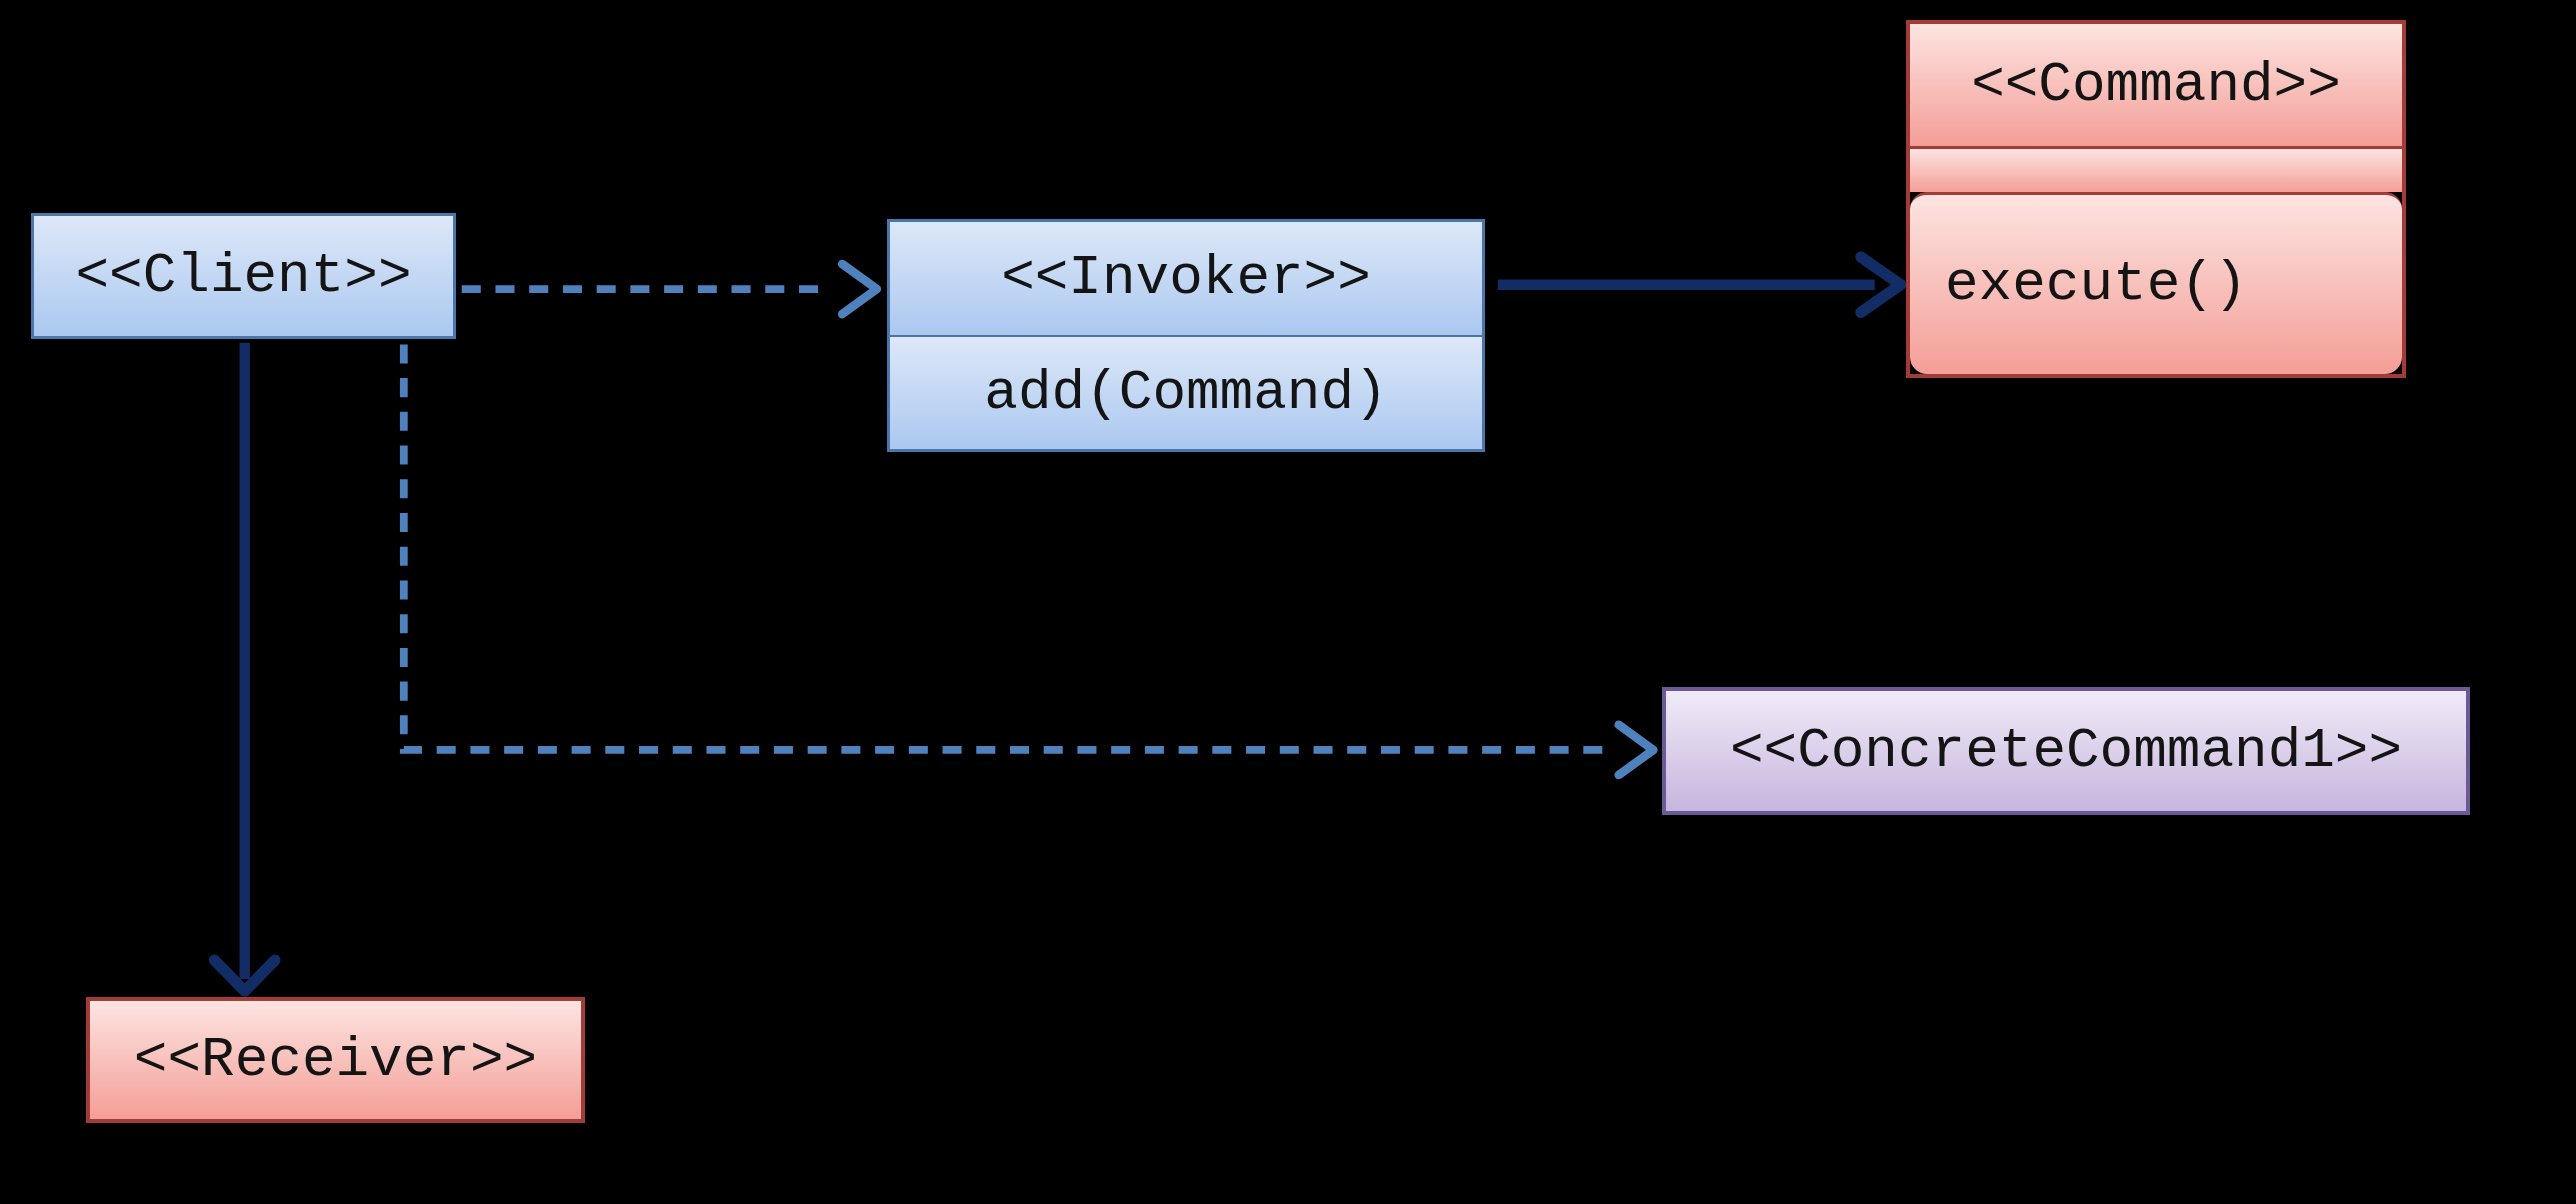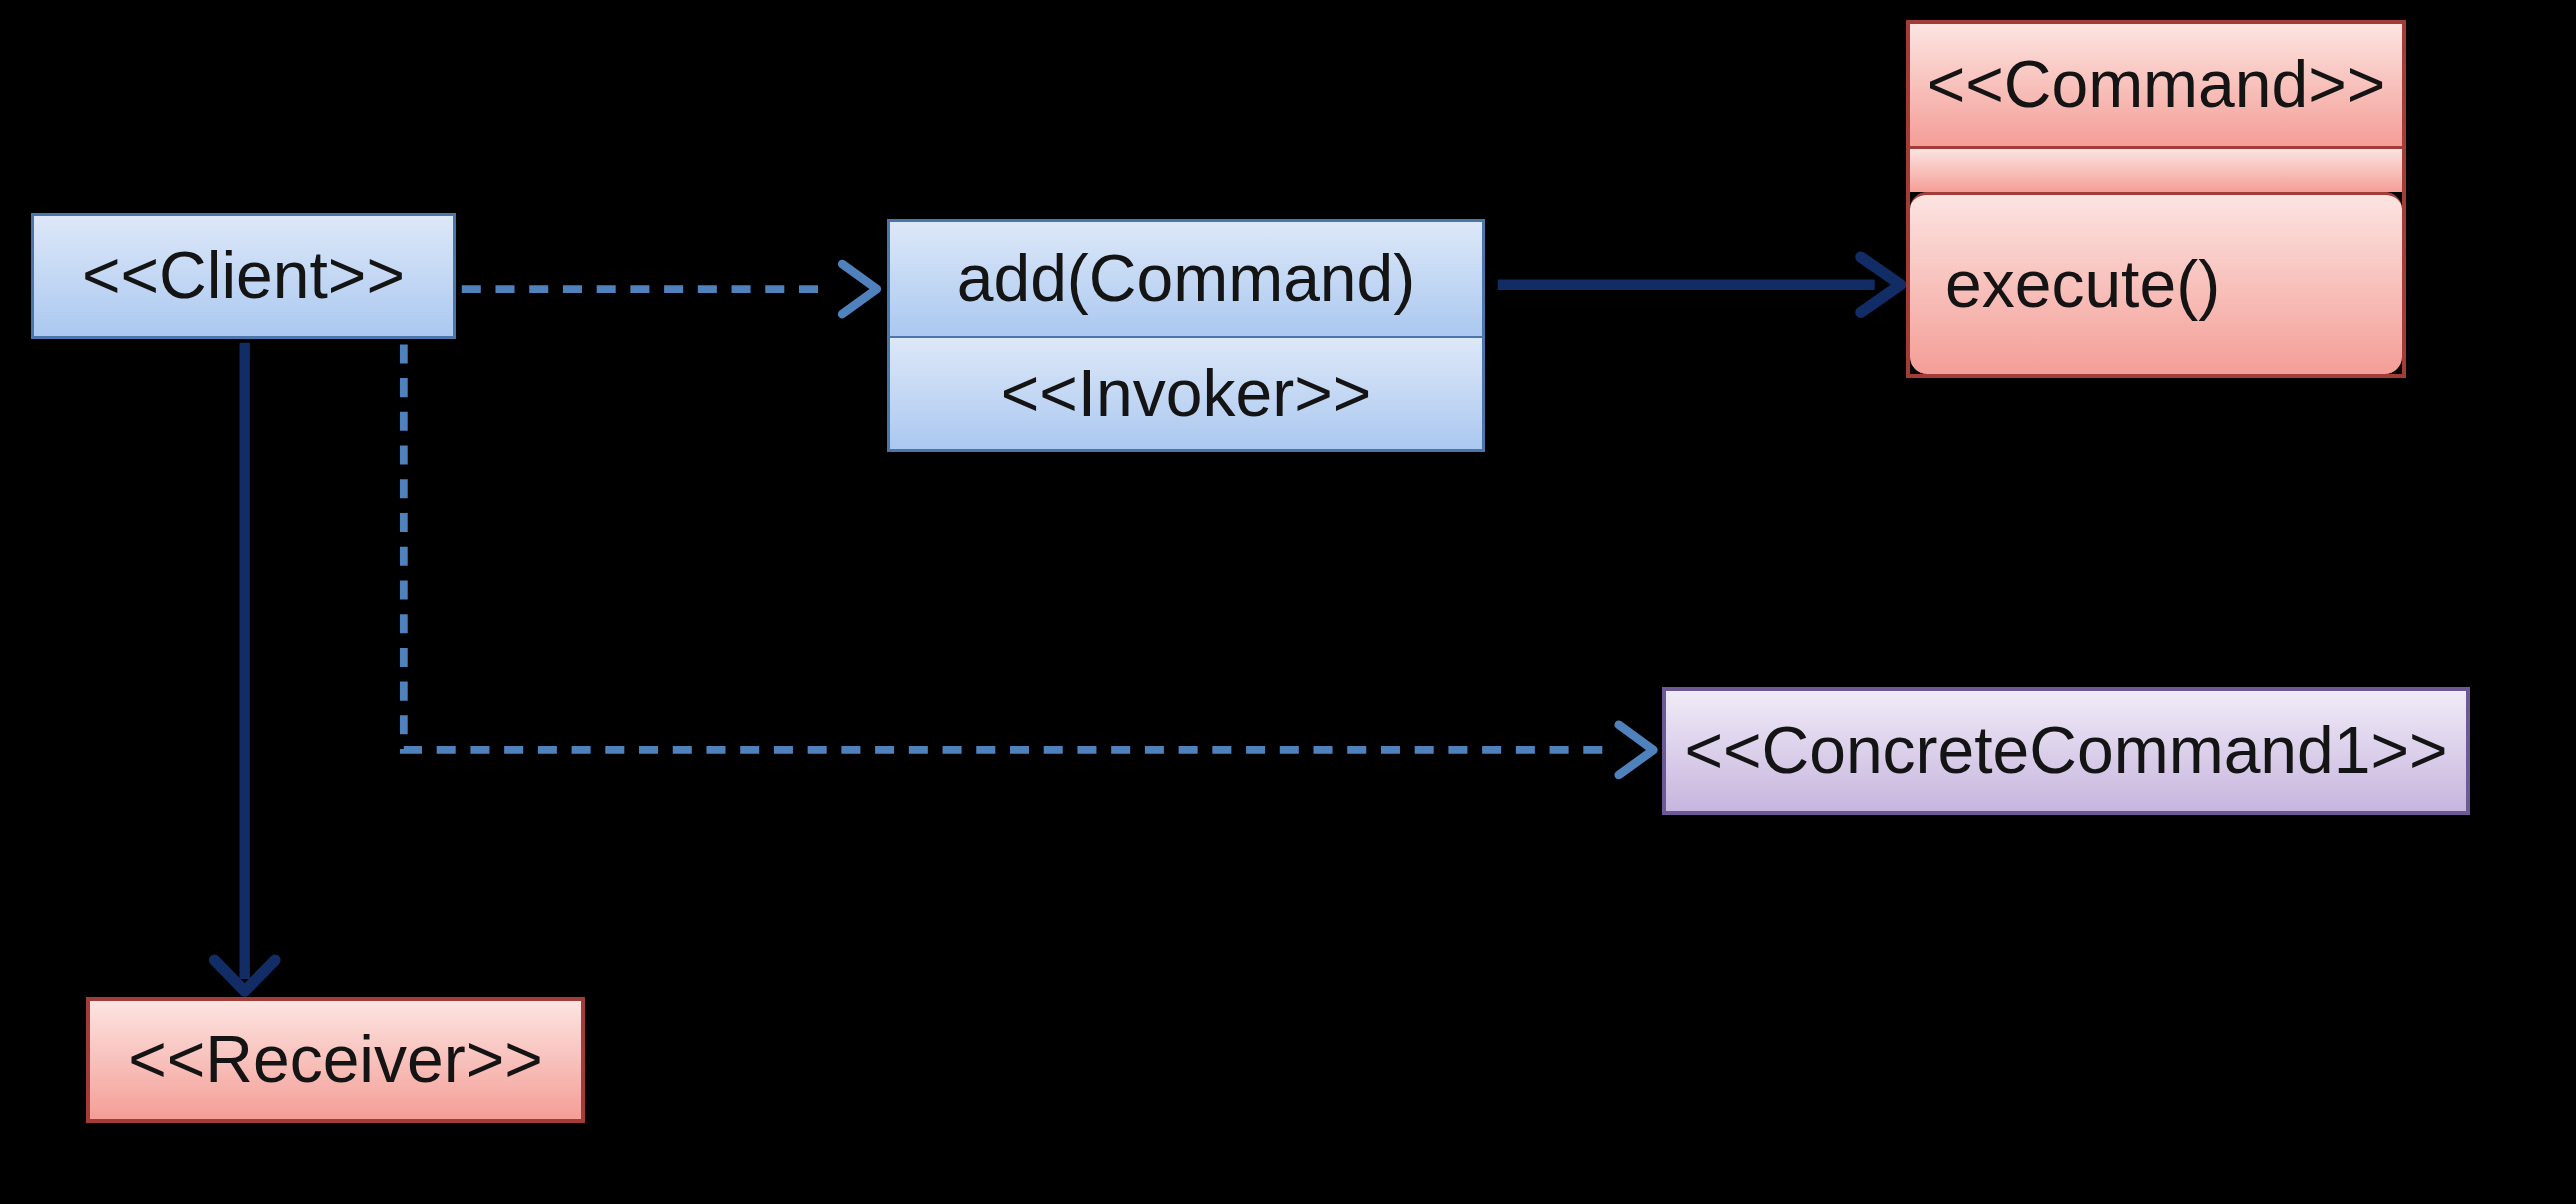--- a/index.html
+++ b/index.html
@@ -27,22 +27,23 @@
   .canvas{position:relative;width:2576px;height:1205px;overflow:hidden;}
   .edges{position:absolute;left:0;top:0;width:2576px;height:1205px;}
   .node{
     position:absolute;box-sizing:border-box;
     display:flex;flex-direction:column;
     border-style:solid;border-width:3.5px;
   }
   .node .compartment{
     box-sizing:border-box;
     display:flex;align-items:center;justify-content:center;
-    font-size:66px;line-height:1.15;
+    font-size:56px;line-height:1.15;
     white-space:nowrap;
+    font-family:Liberation Mono, monospace;
   }
   
   .node.blue{border-color:var(--blue-border);}
   .node.blue .compartment{background:linear-gradient(to bottom,var(--blue-fill-top),var(--blue-fill-bottom));}
   .node.blue .compartment + .compartment{border-top:2.6px solid var(--blue-border);}
   .node.pink{border-color:var(--pink-border);border-width:4.3px;}
   .node.pink .compartment{background:linear-gradient(to bottom,var(--pink-fill-top),var(--pink-fill-bottom));}
   .node.pink .compartment + .compartment{border-top:3.5px solid var(--pink-border);}
   .node.purple{border-color:var(--purple-border);border-width:4.3px;}
   .node.purple .compartment{background:linear-gradient(to bottom,var(--purple-fill-top),var(--purple-fill-bottom));}
@@ -88,22 +89,22 @@
       <polyline points="467,398 467,867 1858,867" fill="none" style="stroke:var(--arrow-dashed)" stroke-width="9" stroke-dasharray="22 17"></polyline>
       <polyline points="1872,838 1912,867 1872,896" fill="none" style="stroke:var(--arrow-dashed)" stroke-width="10" stroke-linecap="round" stroke-linejoin="round"></polyline>
     </g>
   </svg>
 
   <div class="node blue client">
     <div class="compartment grow">&lt;&lt;Client&gt;&gt;</div>
   </div>
 
   <div class="node blue invoker">
+    <div class="compartment title">&lt;&lt;Invoker&gt;&gt;</div>
     <div class="compartment grow">add(Command)</div>
-    <div class="compartment title">&lt;&lt;Invoker&gt;&gt;</div>
   </div>
 
   <div class="node pink command">
     <div class="compartment title">&lt;&lt;Command&gt;&gt;</div>
     <div class="compartment attrs"></div>
     <div class="compartment methods">
       <div>execute()</div>
     </div>
   </div>
 

